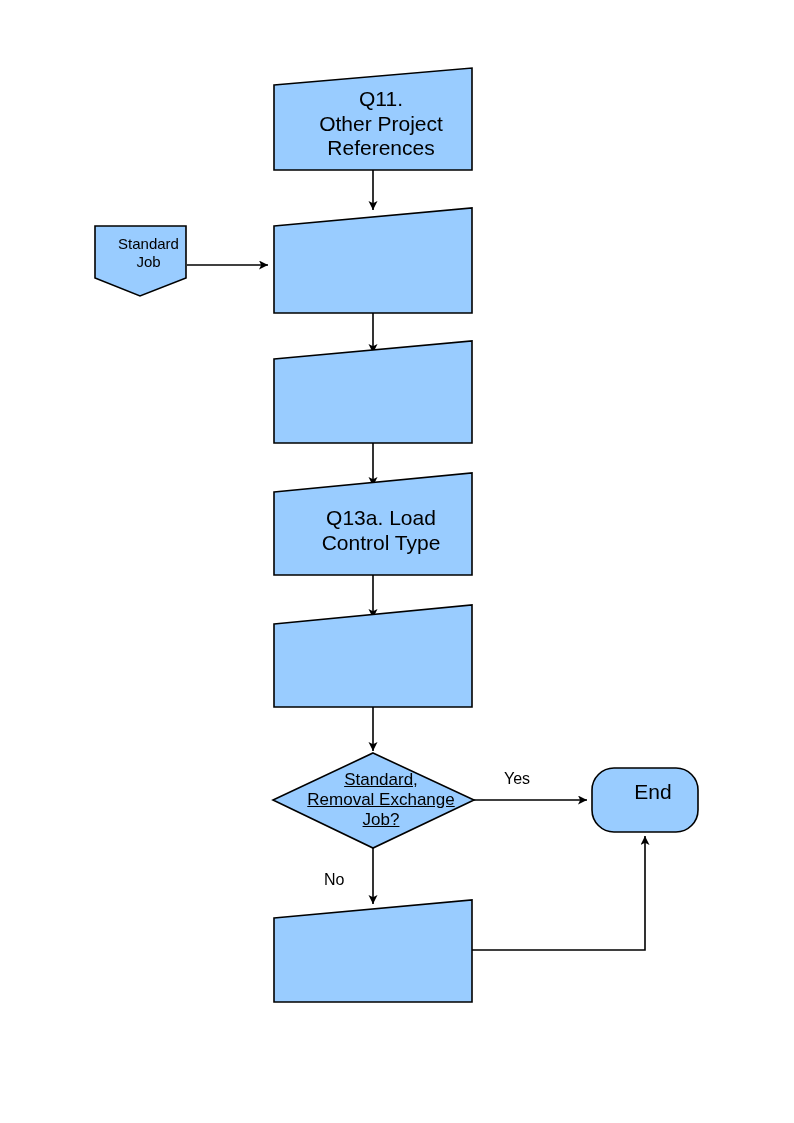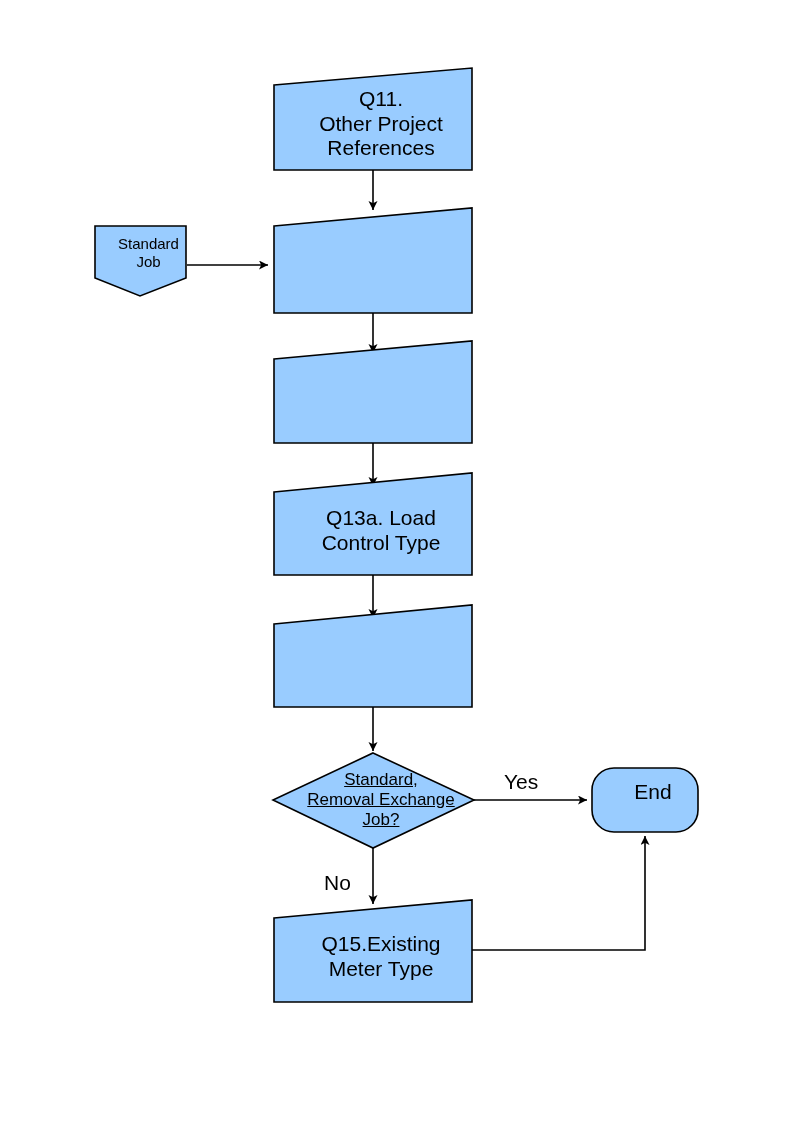--- a/index.html
+++ b/index.html
@@ -54,21 +54,21 @@
     justify-content: center;
     padding-left: 8px;
   }
   .lbl-big { font-size: 21px; }
   .lbl-mid { font-size: 15px; }
   .lbl-small { font-size: 17px; text-decoration: underline; }
   .edge-label {
     position: absolute;
     color: #000000;
     font-family: "Liberation Sans", sans-serif;
-    font-size: 21px;
+    font-size: 16px;
     white-space: nowrap;
   }
 </style>
 </head>
 <body>
 
 <div id="canvas">
 
   <svg id="flow-svg" viewBox="0 0 794 1123">
     <defs>
@@ -131,20 +131,18 @@
   <div class="node-label lbl-big" style="left:276px; top:486px; width:194px; height:89px;">Q13a. Load
 Control Type</div>
 
 
   <div class="node-label lbl-small" style="left:278px; top:762px; width:190px; height:76px;">Standard,
 Removal Exchange
 Job?</div>
 
   <div class="node-label lbl-big" style="left:592px; top:768px; width:106px; height:48px;">End</div>
 
-  <div class="node-label lbl-big" style="left:276px; top:912px; width:194px; height:90px;">Q15.Existing
-Meter Type</div>
 
   <div class="edge-label" style="left:504px; top:770px;">Yes</div>
 
   <div class="edge-label" style="left:324px; top:871px;">No</div>
 
 </div>
 
 </body></html>

